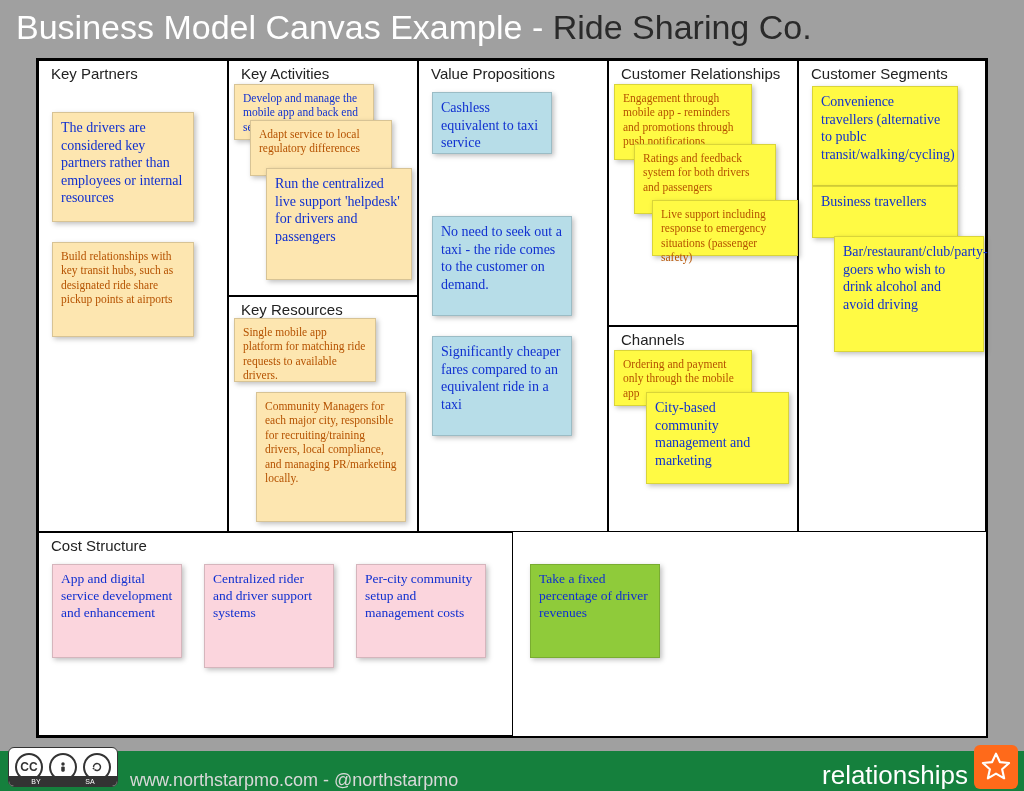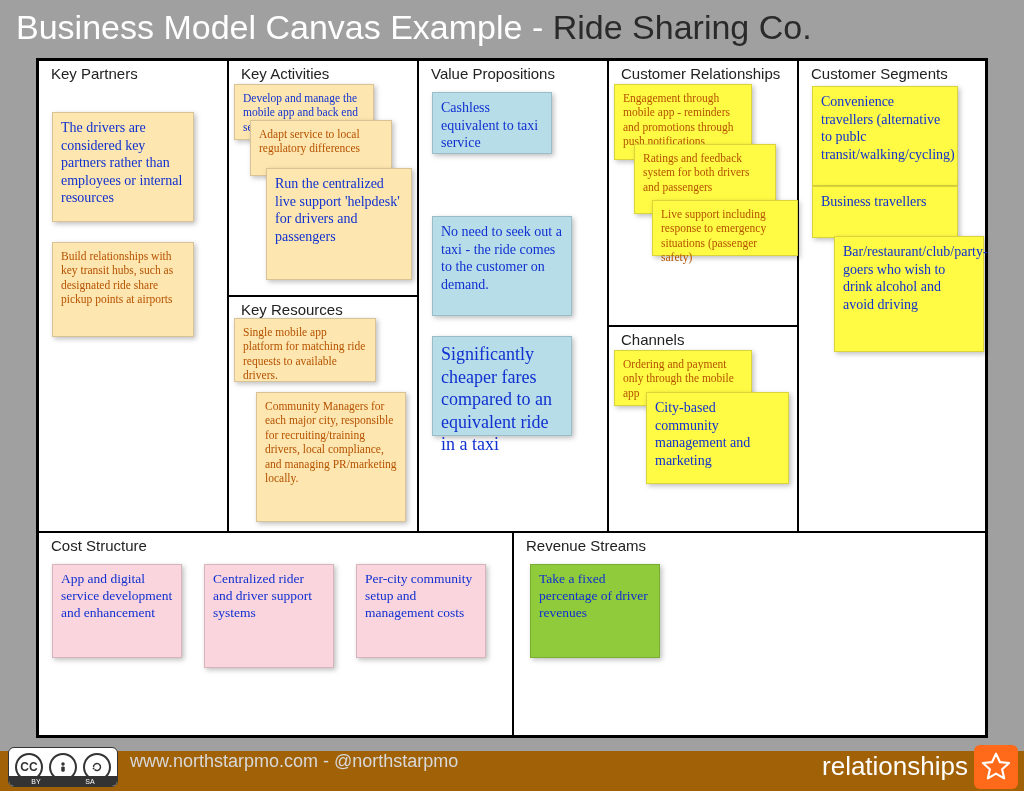--- a/index.html
+++ b/index.html
@@ -66,25 +66,25 @@
   .sticky.pink    { background: #FBD5DD; color: #1030d0; }
   .sticky.green   { background: #8FCB3A; color: #1030d0; }
   .sticky.small   { font-size: 11.5px; }
 
   
   .footer {
     position: absolute;
     left: 0; right: 0;
     bottom: 0;
     height: 40px;
-    background: #a16207;
+    background: #15803d;
     color: #d8d8d8;
     font-size: 18px;
     display: flex;
-    align-items: flex-start;
+    align-items: flex-end;
   }
   .footer .url {
     margin-left: 130px;
     font-weight: 300;
   }
   .footer .brand {
     margin-left: auto;
     margin-right: 56px;
     font-size: 26px;
     font-weight: 300;
@@ -171,37 +171,34 @@
   <div class="cell" style="left:570px; top:266px; width:190px; height:206px;">
     <div class="cell-title">Channels</div>
   </div>
   <div class="cell" style="left:760px; top:0; width:188px; height:472px;">
     <div class="cell-title">Customer Segments</div>
   </div>
 
   <div class="cell" style="left:0; top:472px; width:475px; height:204px;">
     <div class="cell-title">Cost Structure</div>
   </div>
-  <div class="cell" style="left:475px; top:472px; width:473px; height:204px;">
-    <div class="cell-title">Revenue Streams</div>
-  </div>
 
   <div class="sticky peach" style="left:14px; top:52px; width:142px; height:110px; font-size:14px;">The drivers are considered key partners rather than employees or internal resources</div>
   <div class="sticky peach2 small" style="left:14px; top:182px; width:142px; height:95px;">Build relationships with key transit hubs, such as designated ride share pickup points at airports</div>
 
   <div class="sticky peach small" style="left:196px; top:24px; width:140px; height:56px;">Develop and manage the mobile app and back end service</div>
   <div class="sticky peach2 small" style="left:212px; top:60px; width:142px; height:56px;">Adapt service to local regulatory differences</div>
   <div class="sticky peach" style="left:228px; top:108px; width:146px; height:112px; font-size:14px;">Run the centralized live support 'helpdesk' for drivers and passengers</div>
 
   <div class="sticky peach2 small" style="left:196px; top:258px; width:142px; height:64px;">Single mobile app platform for matching ride requests to available drivers.</div>
   <div class="sticky peach2 small" style="left:218px; top:332px; width:150px; height:130px;">Community Managers for each major city, responsible for recruiting/training drivers, local compliance, and managing PR/marketing locally.</div>
 
   <div class="sticky blue" style="left:394px; top:26px; width:120px; height:62px; font-size:14px;margin-top:6px;">Cashless equivalent to taxi service</div>
   <div class="sticky blue" style="left:394px; top:156px; width:140px; height:100px; font-size:14px;">No need to seek out a taxi - the ride comes to the customer on demand.</div>
-  <div class="sticky blue" style="left:394px; top:276px; width:140px; height:100px; font-size:18px;">Significantly cheaper fares compared to an equivalent ride in a taxi</div>
+  <div class="sticky blue" style="left:394px; top:276px; width:140px; height:100px; font-size:14px;">Significantly cheaper fares compared to an equivalent ride in a taxi</div>
 
   <div class="sticky yellow2 small" style="left:576px; top:24px; width:138px; height:76px;">Engagement through mobile app - reminders and promotions through push notifications</div>
   <div class="sticky yellow2 small" style="left:596px; top:84px; width:142px; height:70px;">Ratings and feedback system for both drivers and passengers</div>
   <div class="sticky yellow2 small" style="left:614px; top:140px; width:146px; height:56px;">Live support including response to emergency situations (passenger safety)</div>
 
   <div class="sticky yellow2 small" style="left:576px; top:290px; width:138px; height:56px;">Ordering and payment only through the mobile app</div>
   <div class="sticky yellow" style="left:608px; top:332px; width:143px; height:92px; font-size:14px;">City-based community management and marketing</div>
 
   <div class="sticky yellow" style="left:774px; top:26px; width:146px; height:100px; font-size:14px;">Convenience travellers (alternative to publc transit/walking/cycling)</div>
   <div class="sticky yellow" style="left:774px; top:126px; width:146px; height:52px; font-size:14px;">Business travellers</div>

